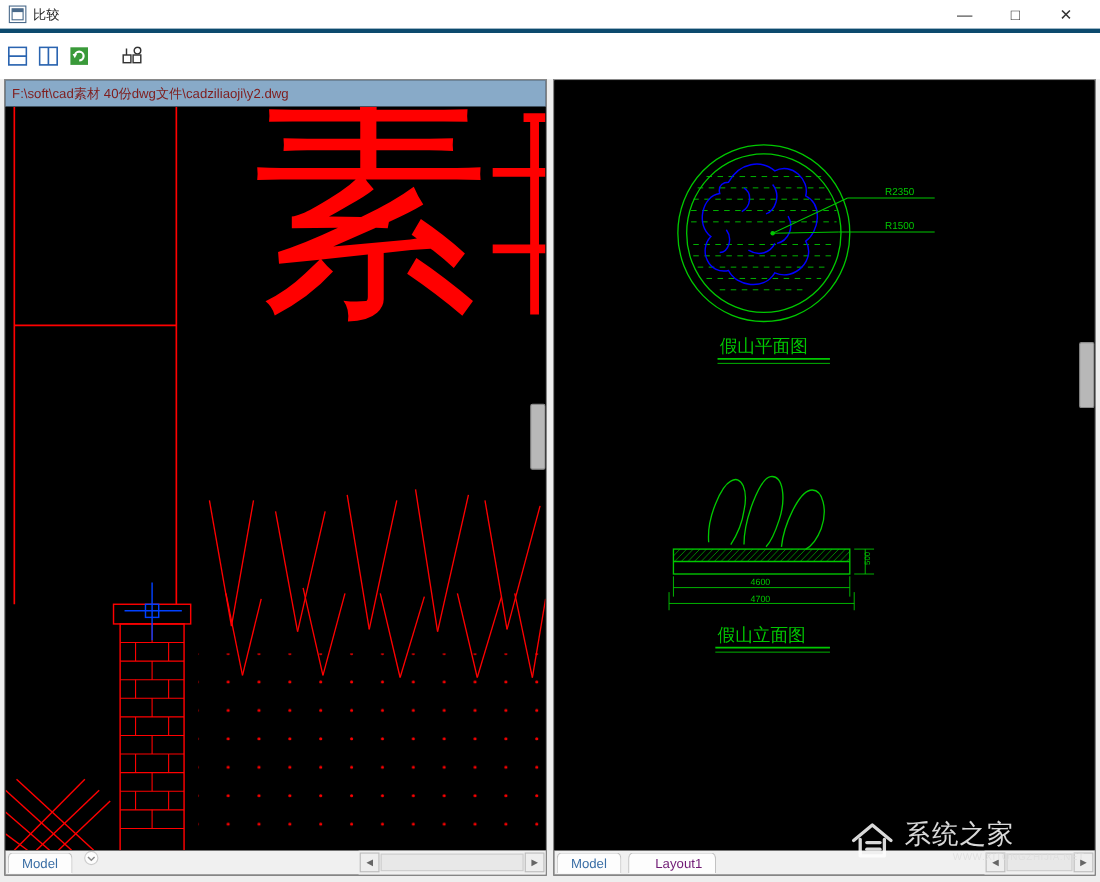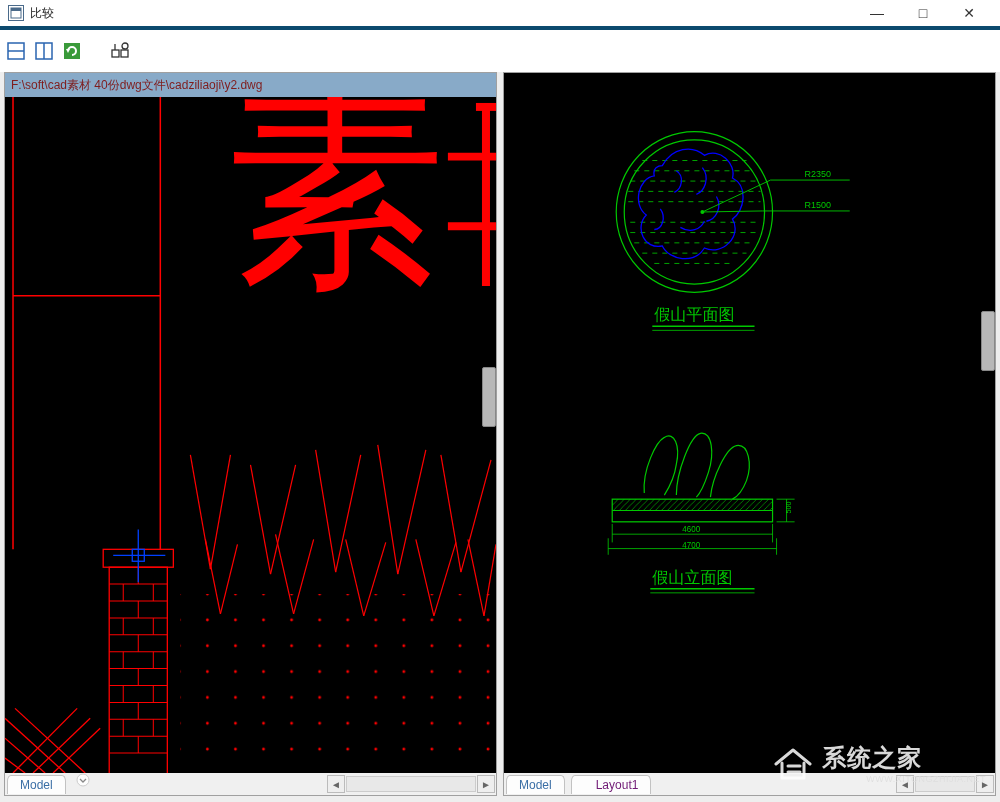--- a/index.html
+++ b/index.html
@@ -27,21 +27,21 @@
 .tabx { margin-left: 4px; display:inline-flex; vertical-align:middle; }
 .hscroll { margin-left: auto; display: flex; align-items: center; background: #f0f0f0; }
 .hbtn { width: 18px; height: 18px; border: 1px solid #bbb; background: #eee; display:flex; align-items:center; justify-content:center; font-size:10px; color:#666; margin: 0 1px; }
 .htrack { width: 130px; height: 16px; background: #e8e8e8; border: 1px solid #ccc; }
 
 svg text { user-select: none; }
 
 
 .watermark { position: absolute; right: 14px; bottom: 18px; display: flex; align-items: center; gap: 6px; pointer-events: none; opacity: 0.85; }
 .watermark svg { display: block; }
-.watermark .wm-txt { font-size: 24px; color: #fff; font-weight: bold; letter-spacing: 1px; text-shadow: 0 0 4px #000; }
+.watermark .wm-txt { font-size: 24px; color: #fff; font-weight: normal; letter-spacing: 1px; text-shadow: 0 0 4px #000; }
 .watermark .wm-url { font-size: 9px; color: #ddd; letter-spacing: 0.5px; margin-left: 44px; }
 </style>
 </head>
 <body>
 
 <div class="titlebar">
   <span class="icon">
     <svg width="12" height="12">
         <rect x="1" y="1" width="10" height="10" fill="none" stroke="#4a6a8a" stroke-width="1"></rect>
         <rect x="1" y="1" width="10" height="3" fill="#4a6a8a"></rect>

